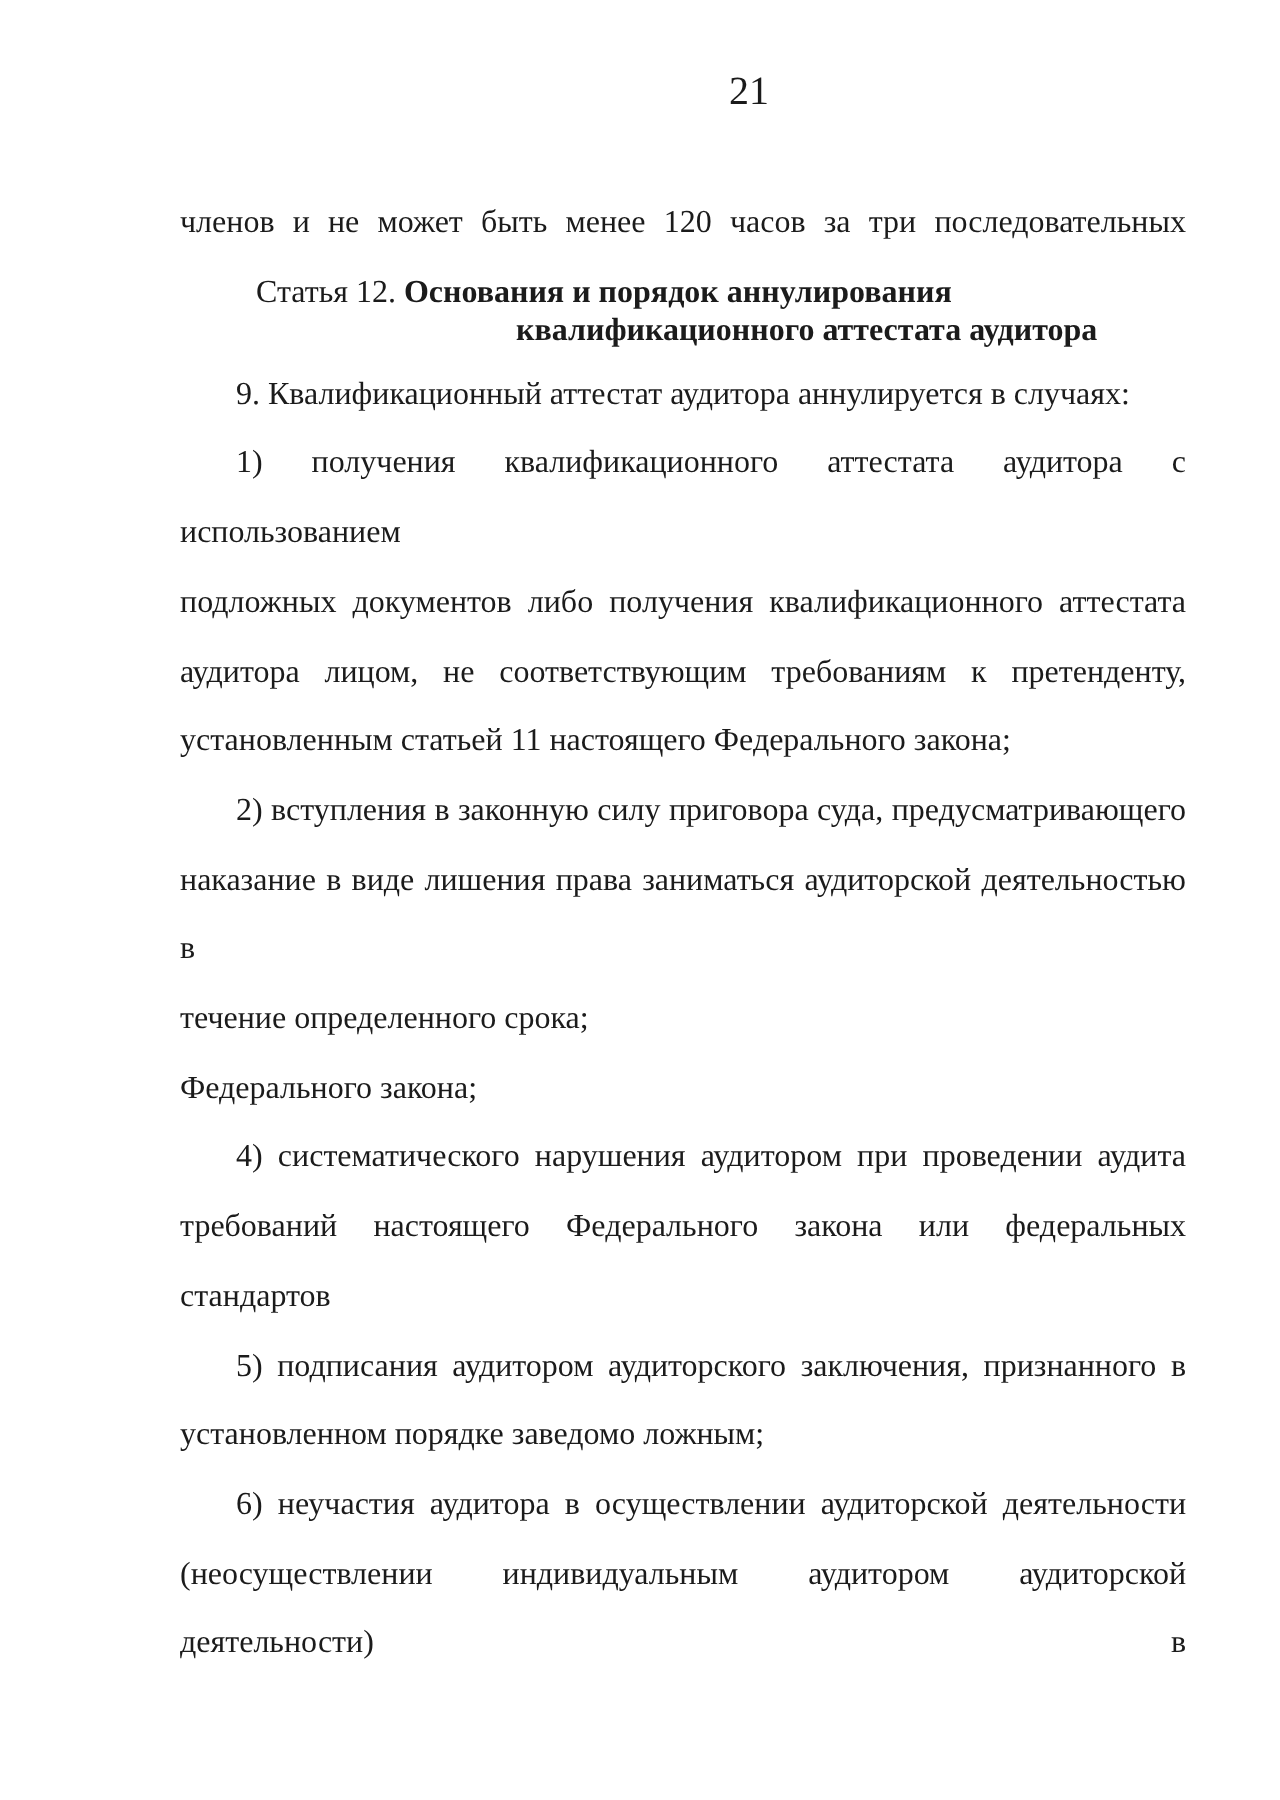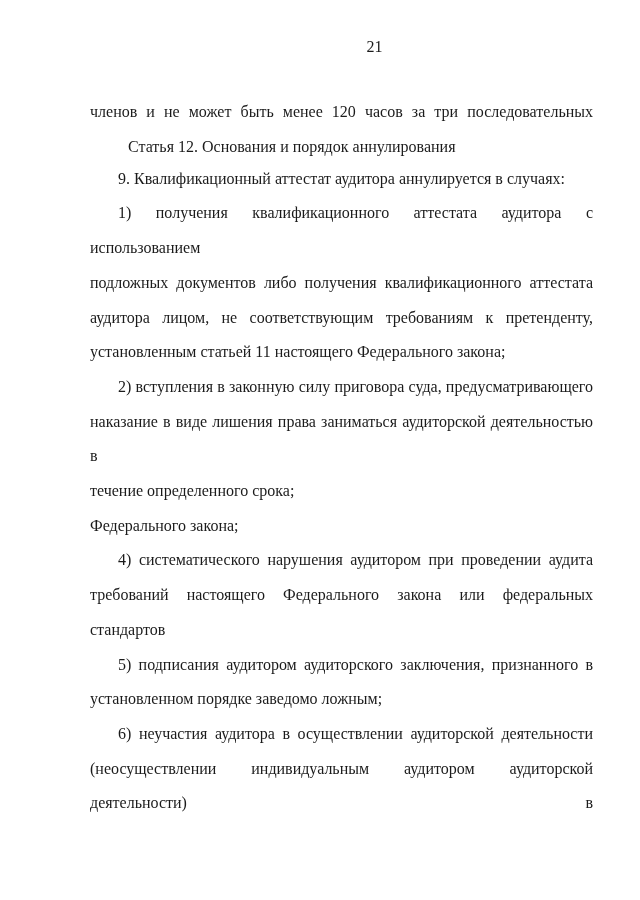--- a/index.html
+++ b/index.html
@@ -16,21 +16,21 @@
     font-family: "Liberation Serif", "DejaVu Serif", serif;
     color: #1b1b1b;
   }
   .page-number {
     position: absolute;
     top: 37px;
     left: 90px;
     width: 503px;
     padding-left: 33px;
     text-align: center;
-    font-size: 16px;
+    font-size: 20px;
     line-height: 19px;
   }
   .content {
     position: absolute;
     left: 90px;
     top: 95px;
     width: 503px;
     font-size: 16px;
   }
   .para { margin: 0; }
@@ -52,33 +52,34 @@
   }
   .heading .h-line1 {
     line-height: 19px;
     padding-left: 38px;
   }
   .heading .h-line2 {
     line-height: 19px;
     padding-left: 168px;
     font-weight: bold;
   }
-  .heading b { font-weight: normal; }
+  .heading b { font-weight: bold; }
 </style>
 </head>
 <body>
 
 <div class="page">
   <div class="page-number">21</div>
   <div class="content">
       <div class="para body-para">
         <div class="line">членов и не может быть менее 120 часов за три последовательных</div>
       </div>
       <div class="para heading">
         <div class="h-line1"><span class="h-label">Статья 12.&nbsp;</span><b>Основания и порядок аннулирования</b></div>
+        <div class="h-line2"><b>квалификационного аттестата аудитора</b></div>
       </div>
       <div class="para body-para">
         <div class="line last indent">9. Квалификационный аттестат аудитора аннулируется в случаях:</div>
       </div>
       <div class="para body-para">
         <div class="line indent">1) получения квалификационного аттестата аудитора с использованием</div>
         <div class="line">подложных документов либо получения квалификационного аттестата</div>
         <div class="line">аудитора лицом, не соответствующим требованиям к претенденту,</div>
         <div class="line last">установленным статьей 11 настоящего Федерального закона;</div>
       </div>

